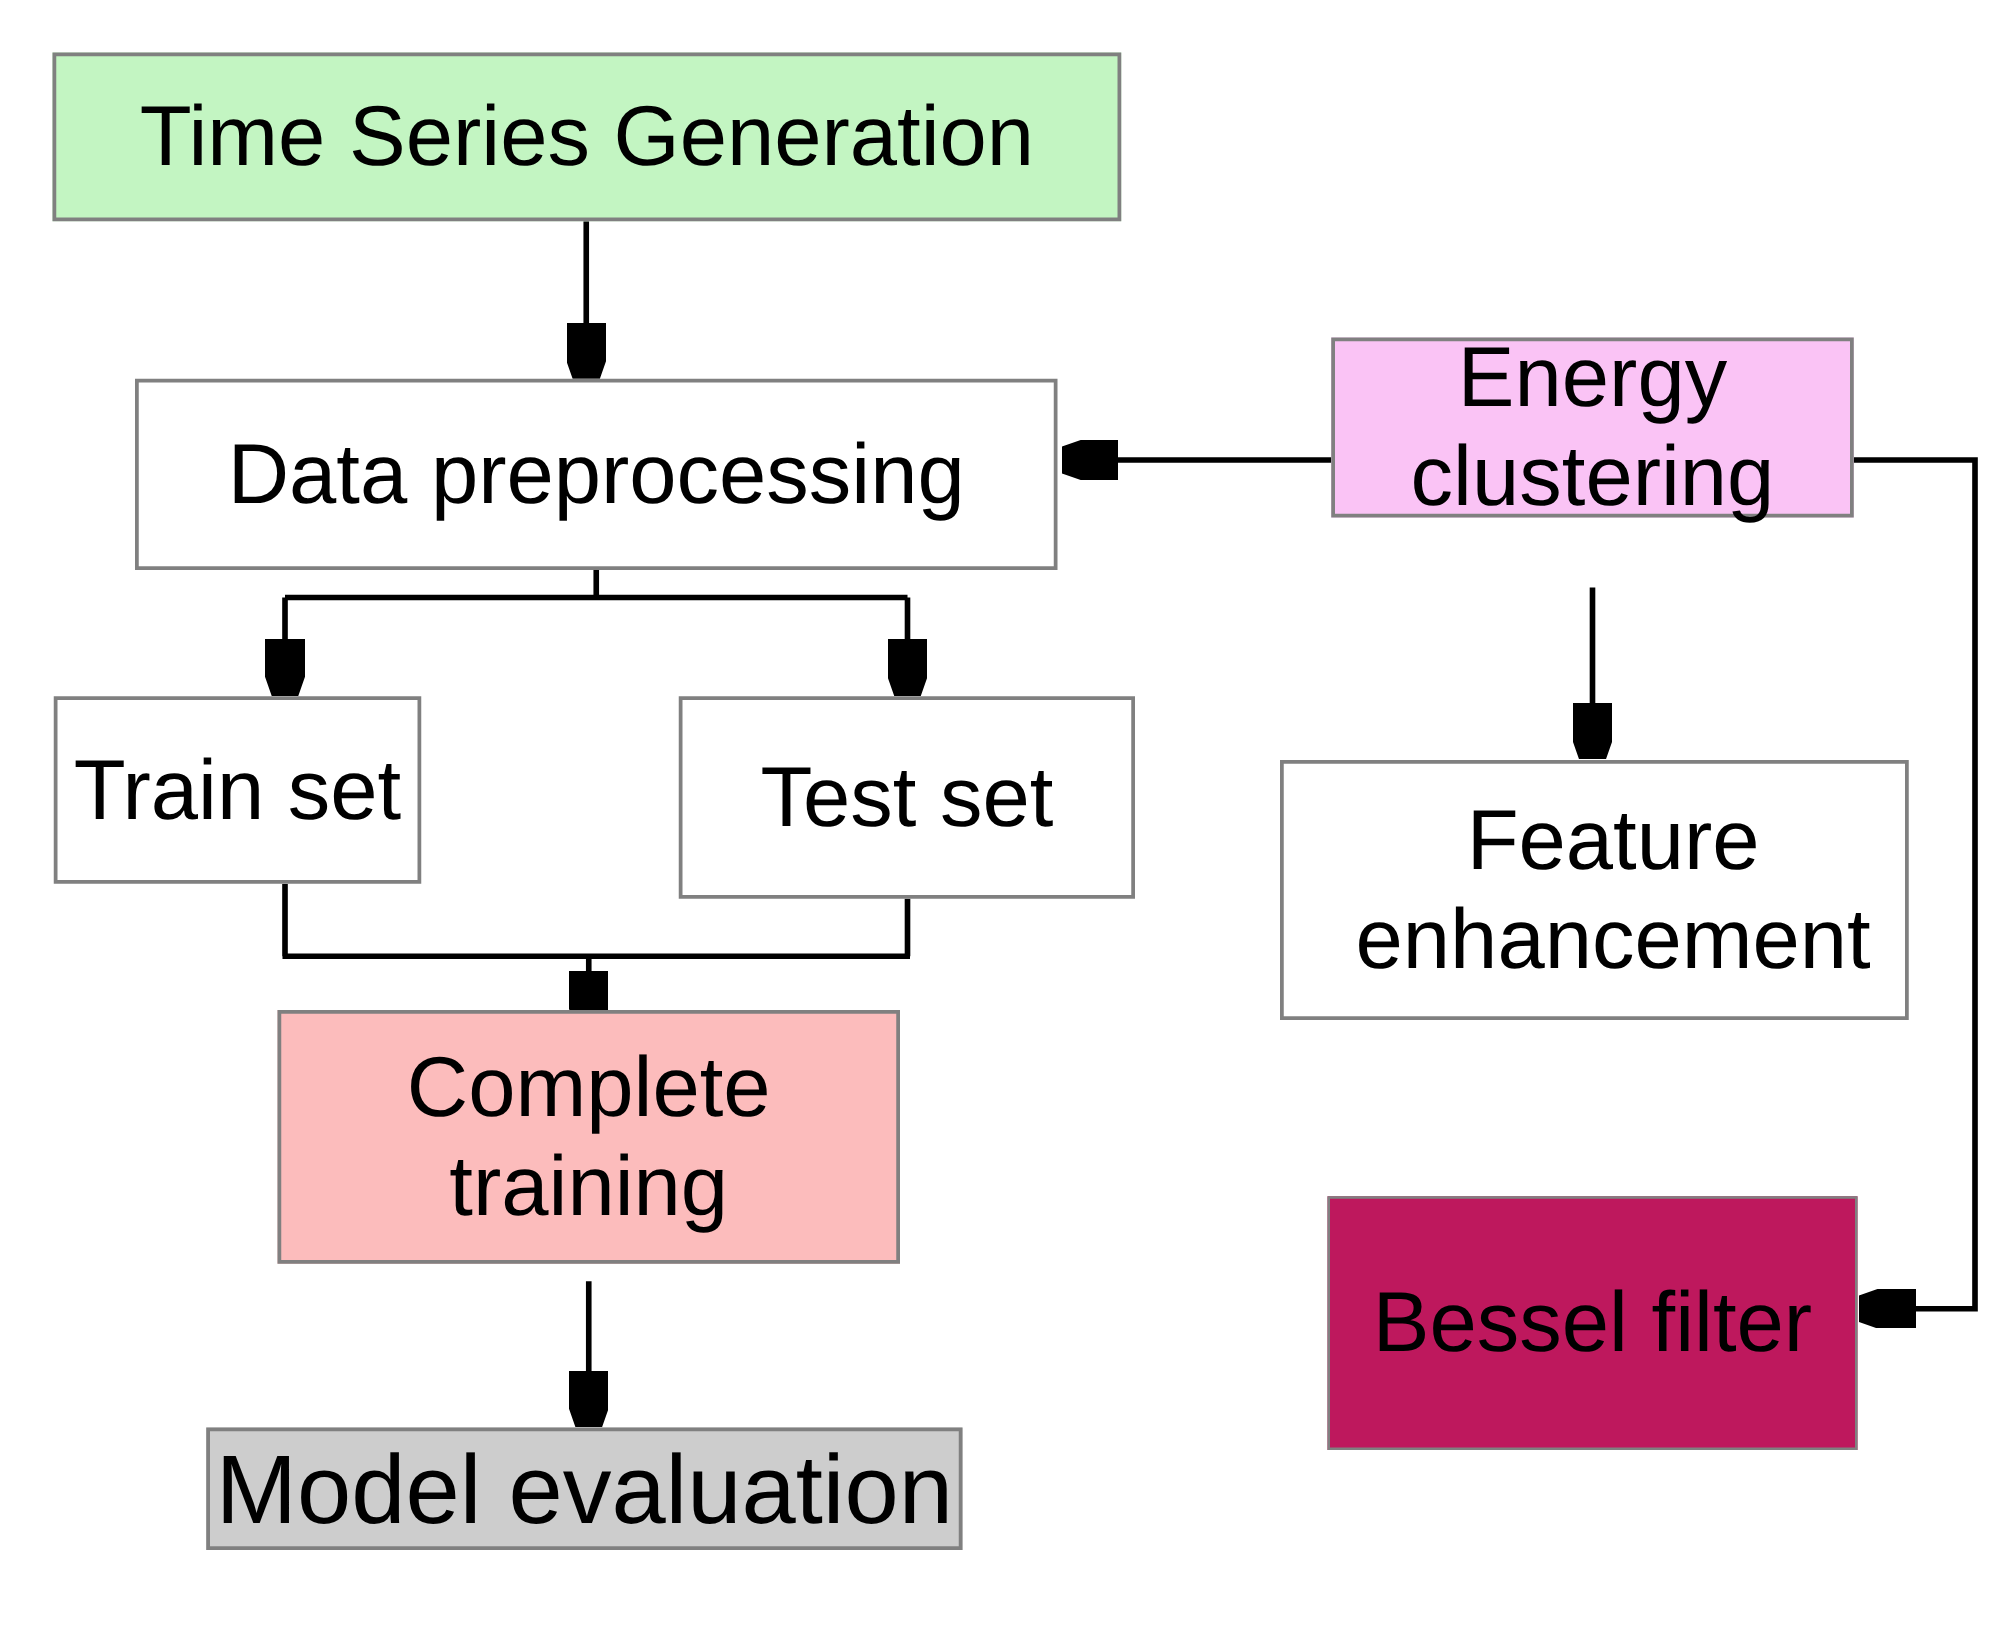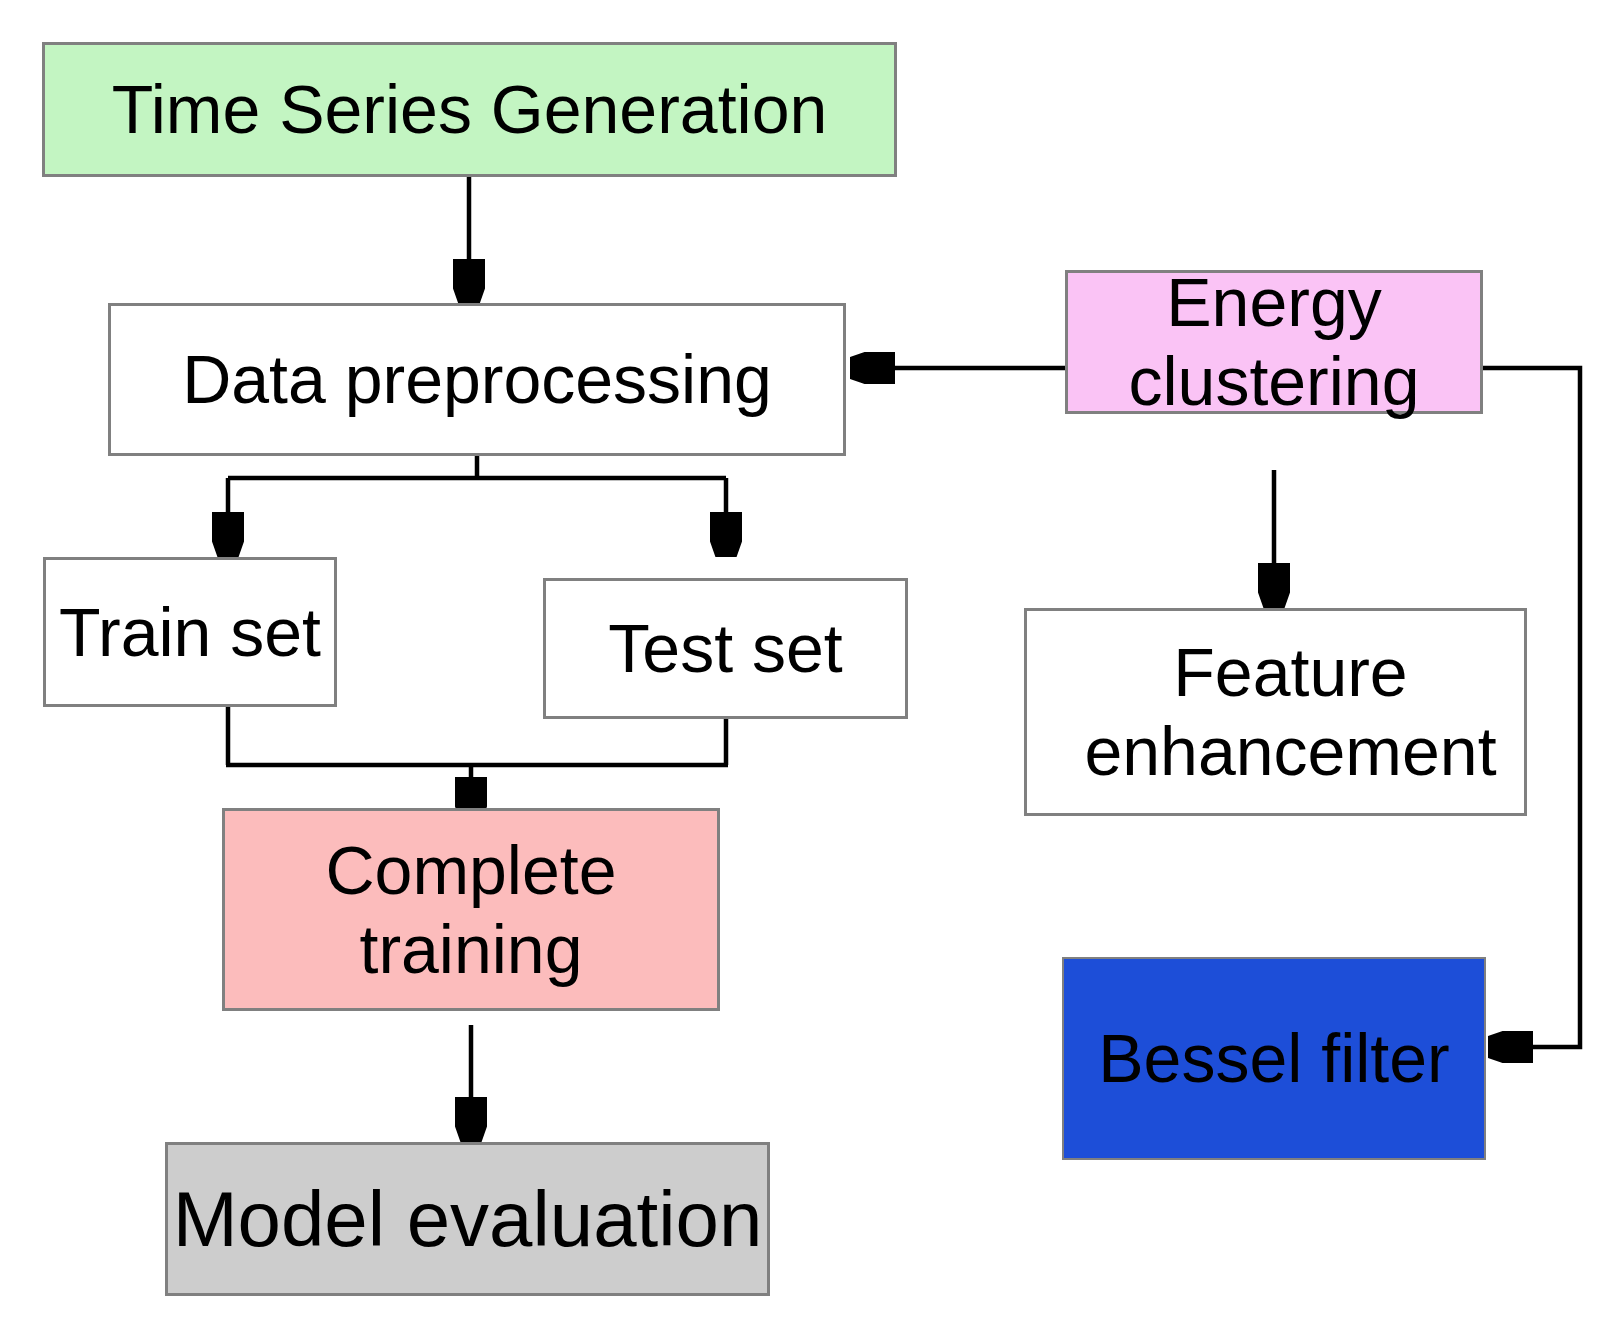--- a/index.html
+++ b/index.html
@@ -30,23 +30,23 @@
   }
   .label {
     white-space: pre-line;
     font-size: 68px;
     line-height: 1.16;
   }
   
   .n-tsg   { left: 42px;   top: 42px;   width: 855px; height: 135px; }
   .n-dp    { left: 108px;  top: 303px;  width: 738px; height: 153px; }
   .n-train { left: 43px;   top: 557px;  width: 294px; height: 150px; }
-  .n-test  { left: 543px;  top: 578px;  width: 365px; height: 141px; }
+  .n-test  { left: 543px;  top: 557px;  width: 365px; height: 162px; }
   .n-ct    { left: 222px;  top: 808px;  width: 498px; height: 203px; }
-  .n-me    { left: 165px;  top: 1142px; width: 605px; height: 154px; }
+  .n-me    { left: 165px;  top: 1142px; width: 605px; height: 98px; }
   .n-ec    { left: 1065px; top: 270px;  width: 418px; height: 144px; }
   .n-fe    { left: 1024px; top: 608px;  width: 503px; height: 208px; padding-left: 30px; }
   .n-bf    { left: 1062px; top: 957px;  width: 424px; height: 203px; border-width: 2px; }
   .n-me .label { font-size: 78px; }
 </style>
 </head>
 <body>
 
 <div class="canvas">
 
@@ -103,17 +103,17 @@
   <div class="node n-ec" style="background-color: rgb(250, 195, 245);">
     <span class="label">Energy
 clustering</span>
   </div>
 
   <div class="node n-fe" style="background-color: rgb(255, 255, 255);">
     <span class="label">Feature
 enhancement</span>
   </div>
 
-  <div class="node n-bf" style="background-color: #1d4ed8; text-align: right;">
+  <div class="node n-bf" style="background-color: #be185d; text-align: right;">
     <span class="label">Bessel filter</span>
   </div>
 
 </div>
 
 </body></html>

